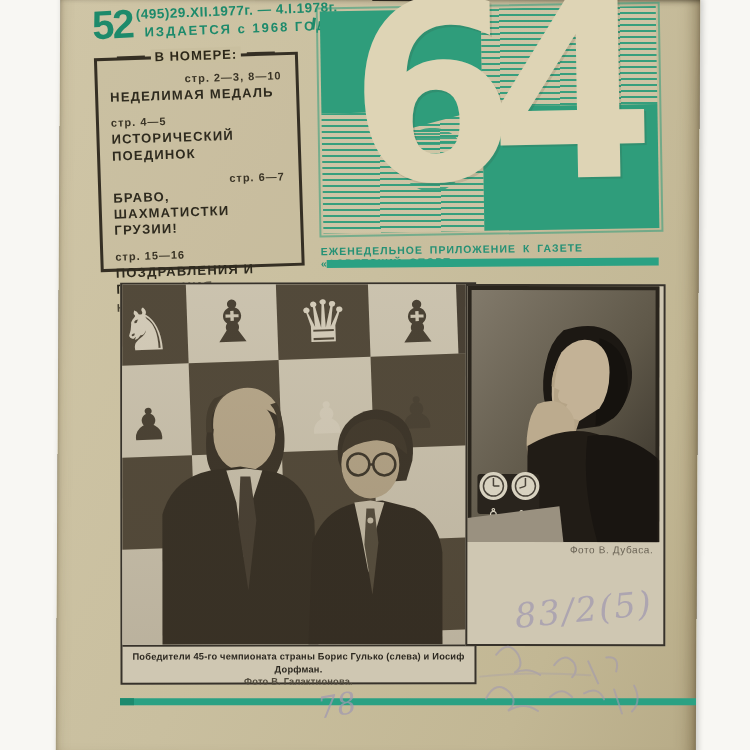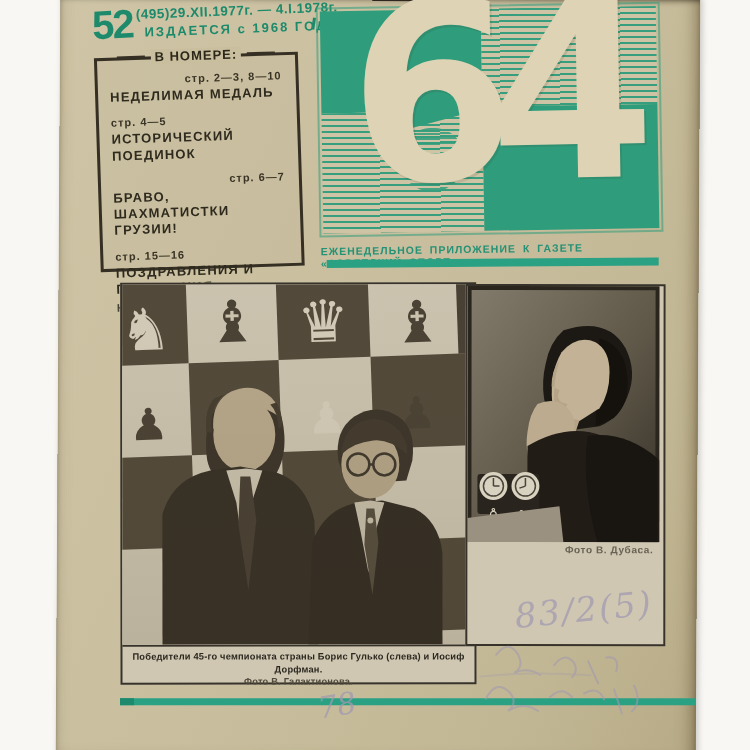--- a/index.html
+++ b/index.html
@@ -63,21 +63,21 @@
   .col{position:absolute;border:2px solid #37322a;background:#cfc7b2;}
   .col-left{left:63px;top:287px;width:352px;height:398px;transform:rotate(-.4deg);}
   .col-right{left:408px;top:287px;width:196px;height:358px;transform:rotate(-.3deg);}
   .photo{display:block;}
   .caption{border-top:2px solid #37322a;padding:4px 5px 5px 5px;font-size:9.3px;font-weight:bold;
     color:#2c2820;line-height:1.35;text-align:center;letter-spacing:.2px;}
   .caption .credit{display:block;text-align:center;color:#4f493b;}
   .rtext{padding:7px 8px 4px 8px;font-size:10px;font-weight:bold;color:#2e2a20;line-height:1.5;
     text-align:justify;letter-spacing:.2px;}
   .rtext p{margin:0;text-indent:12px;}
-  .rcredit{padding:2px 10px 6px 8px;font-size:10px;font-weight:bold;color:#6a6355;text-align:right;letter-spacing:.6px;}
+  .rcredit{padding:2px 10px 6px 8px;font-size:10px;font-weight:normal;color:#6a6355;text-align:right;letter-spacing:.6px;}
 
   
   .stripe{position:absolute;left:64px;top:702px;width:576px;height:7px;background:#2aa183;transform:rotate(-.35deg);}
   .stripe::before{content:"";position:absolute;left:0;top:0;width:14px;height:100%;background:#1d8a6e;}
   .pencil{position:absolute;color:#a29ab0;opacity:.75;font-family:"DejaVu Serif",serif;font-style:italic;}
   .pencil-code{left:458px;top:592px;font-size:34px;transform:rotate(-6deg);letter-spacing:2px;}
   .pencil-num{left:262px;top:692px;font-size:30px;transform:rotate(-10deg);}
   .squiggle{position:absolute;left:420px;top:610px;}
 </style>
 </head>

